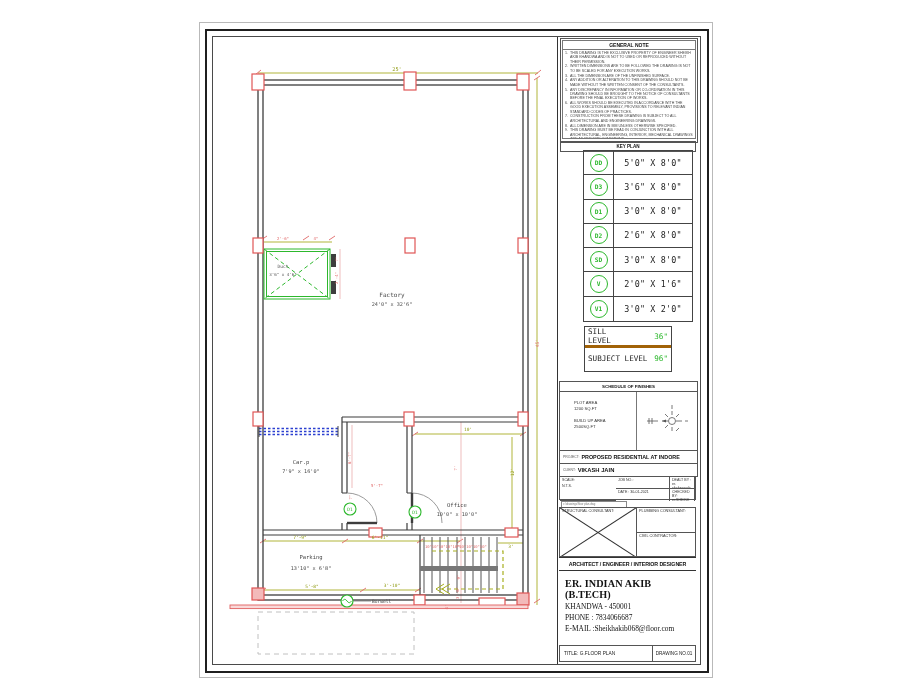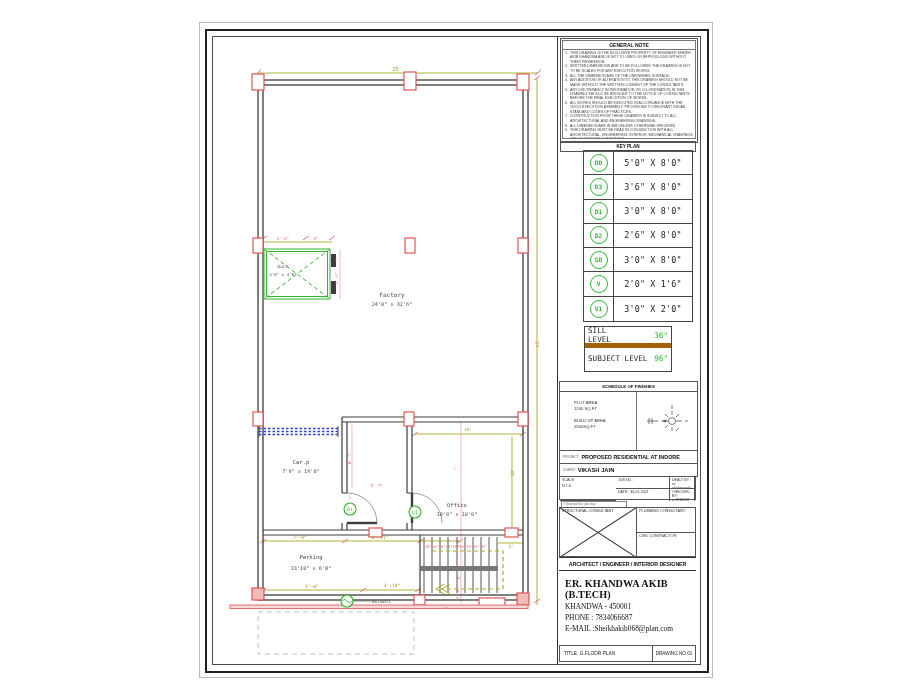--- a/index.html
+++ b/index.html
@@ -27,21 +27,21 @@
   .kp-row:last-child{border-bottom:none;}
   .kp-cell-code{width:29px;border-right:1px solid #444;display:flex;align-items:center;justify-content:center;}
   .kp-circle{width:16px;height:16px;border:1.3px solid #2db82d;border-radius:50%;color:#2db82d;
              font-size:6.2px;font-weight:bold;display:flex;align-items:center;justify-content:center;
              font-family:"DejaVu Sans Mono",monospace;}
   .kp-cell-size{flex:1;display:flex;align-items:center;justify-content:center;
                 font-family:"DejaVu Sans Mono",monospace;font-size:8.4px;color:#222;letter-spacing:0.2px;}
   .levels{left:26px;top:289px;width:86px;height:44px;border:1.2px solid #444;}
   .lvl-row{height:21px;box-sizing:border-box;display:flex;align-items:center;padding:0 3px;
            font-family:"DejaVu Sans Mono",monospace;font-size:7.6px;color:#222;}
-  .lvl-row:first-child{border-bottom:5px solid #a16207;gap:32px;}
+  .lvl-row:first-child{border-bottom:3px solid #a16207;gap:32px;}
   .lvl-val{margin-left:auto;color:#2db82d;}
   .fin-box{left:1px;top:344px;width:137px;height:68px;border:1px solid #555;}
   .fin-head{height:9px;border-bottom:1px solid #555;font-size:4.4px;font-weight:bold;
             text-align:center;line-height:9px;color:#111;}
   .fin-body{display:flex;height:58px;}
   .fin-left{width:77px;border-right:1px solid #777;padding:8px 0 0 14px;box-sizing:border-box;
             font-size:4.2px;color:#333;line-height:1.5;}
   .fin-right{flex:1;display:flex;align-items:center;justify-content:center;}
   .proj-row{left:1px;top:413px;width:137px;height:12px;border:1px solid #555;display:flex;align-items:center;}
   .cli-row{left:1px;top:426px;width:137px;height:12px;border:1px solid #555;display:flex;align-items:center;}
@@ -370,24 +370,24 @@
       </div>
       <div class="cons-right">
         <div class="cons-r-cell">PLUMBING CONSULTANT:</div>
         <div class="cons-r-cell">CIVIL CONTRACTOR:</div>
       </div>
     </div>
 
     <div class="abs des-bar">ARCHITECT / ENGINEER / INTERIOR DESIGNER</div>
 
     <div class="abs contact">
-      <div class="name">ER. KHANDWA AKIB (B.TECH)</div>
+      <div class="name">ER. INDIAN AKIB (B.TECH)</div>
       <div class="line">KHANDWA - 450001</div>
       <div class="line">PHONE : 7834066687</div>
-      <div class="line">E-MAIL :Sheikhakib068@plan.com</div>
+      <div class="line">E-MAIL :Sheikhakib068@floor.com</div>
     </div>
 
     <div class="abs titlebar">
       <div class="t-left">TITLE: G.FLOOR PLAN</div>
       <div class="t-right">DRAWING NO.01</div>
     </div>
   </div>
 </div>
 
 </body></html>

